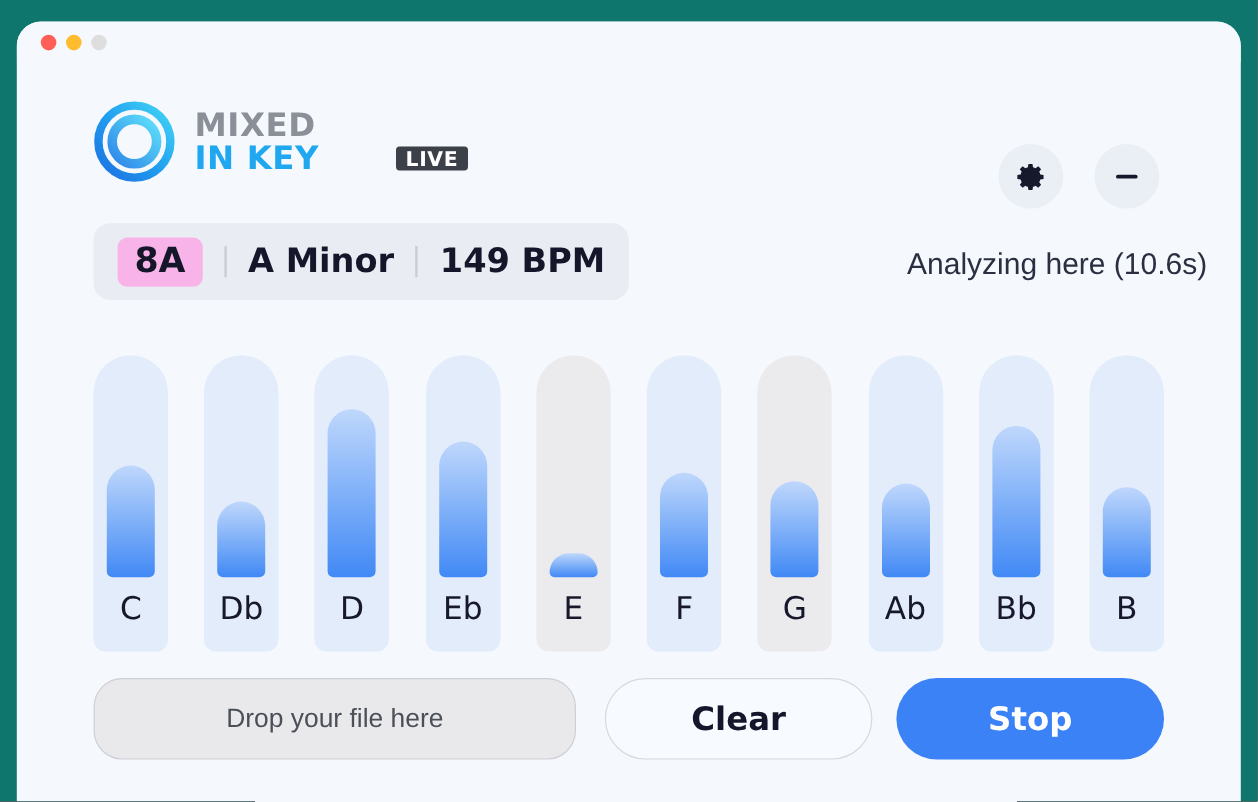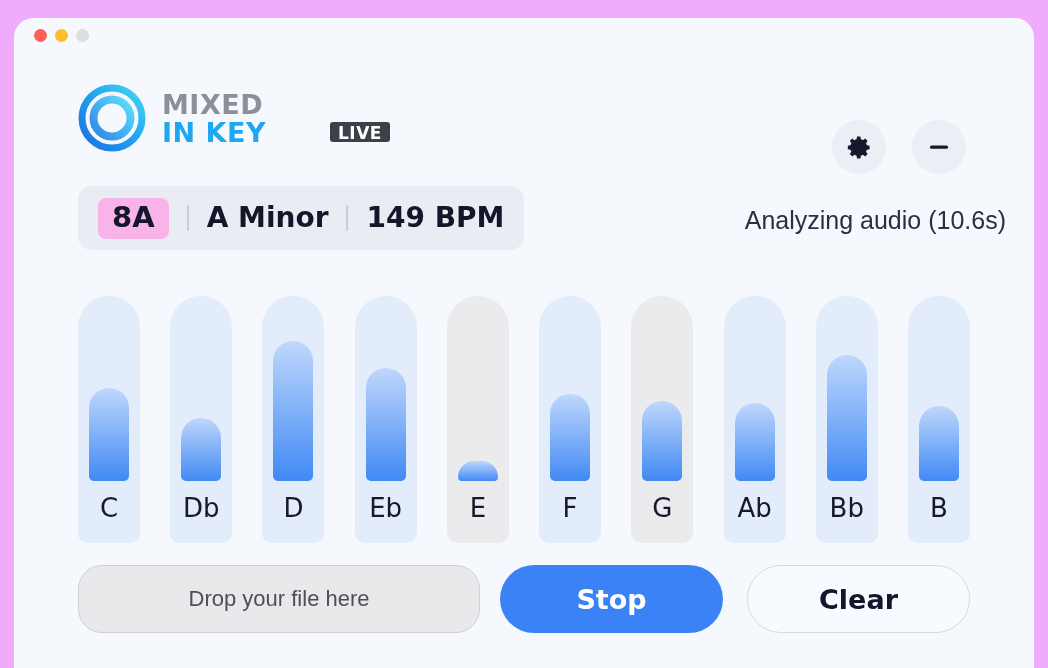--- a/index.html
+++ b/index.html
@@ -2,21 +2,21 @@
 <html><head>
 <meta charset="utf-8">
 <style>
   html,body{margin:0;padding:0;}
   body{
     width:1048px;height:668px;overflow:hidden;
     background:#000;
     font-family:"Liberation Sans","DejaVu Sans",sans-serif;
     -webkit-font-smoothing:antialiased;
   }
-  #screen{position:relative;width:1048px;height:668px;background:#f0abfc;overflow:hidden;}
+  #screen{position:relative;width:1048px;height:668px;background:#0f766e;overflow:hidden;}
 
   
   #window{
     position:absolute;left:14px;top:18px;width:1020px;height:650px;
     background:#F5F8FD;
     border-top-left-radius:20px;border-top-right-radius:20px;
     overflow:hidden;
   }
   #titlebar{
     position:absolute;left:0;top:0;width:1020px;height:34px;
@@ -173,21 +173,21 @@
     </div>
 
     <div id="info-row">
       <div id="keybar">
         <span id="camelot" style="background: rgb(248, 180, 232);">8A</span>
         <span class="kdiv"></span>
         <span id="keyname">A Minor</span>
         <span class="kdiv"></span>
         <span id="bpm">149 BPM</span>
       </div>
-      <div id="status">Analyzing audio (10.6s)</div>
+      <div id="status">Analyzing here (10.6s)</div>
     </div>
 
     <div id="bars">
         <div class="col active" style="background: rgb(226, 236, 251);">
           <div class="fill" style="height: 93px; background: linear-gradient(rgb(191, 215, 252) 0%, rgb(143, 186, 249) 38%, rgb(65, 137, 245) 100%);"></div>
           <div class="note">C</div>
         </div>
         <div class="col active" style="background: rgb(226, 236, 251);">
           <div class="fill" style="height: 63px; background: linear-gradient(rgb(191, 215, 252) 0%, rgb(143, 186, 249) 38%, rgb(65, 137, 245) 100%);"></div>
           <div class="note">Db</div>
@@ -221,18 +221,18 @@
           <div class="note">Bb</div>
         </div>
         <div class="col active" style="background: rgb(226, 236, 251);">
           <div class="fill" style="height: 75px; background: linear-gradient(rgb(191, 215, 252) 0%, rgb(143, 186, 249) 38%, rgb(65, 137, 245) 100%);"></div>
           <div class="note">B</div>
         </div>
       </div>
 
     <div id="footer">
       <div id="dropzone">Drop your file here</div>
+      <button id="btn-clear">Clear</button>
       <button id="btn-stop" style="background: rgb(59, 130, 246);">Stop</button>
-      <button id="btn-clear">Clear</button>
     </div>
 
   </div>
 </div>
 
 </body></html>

